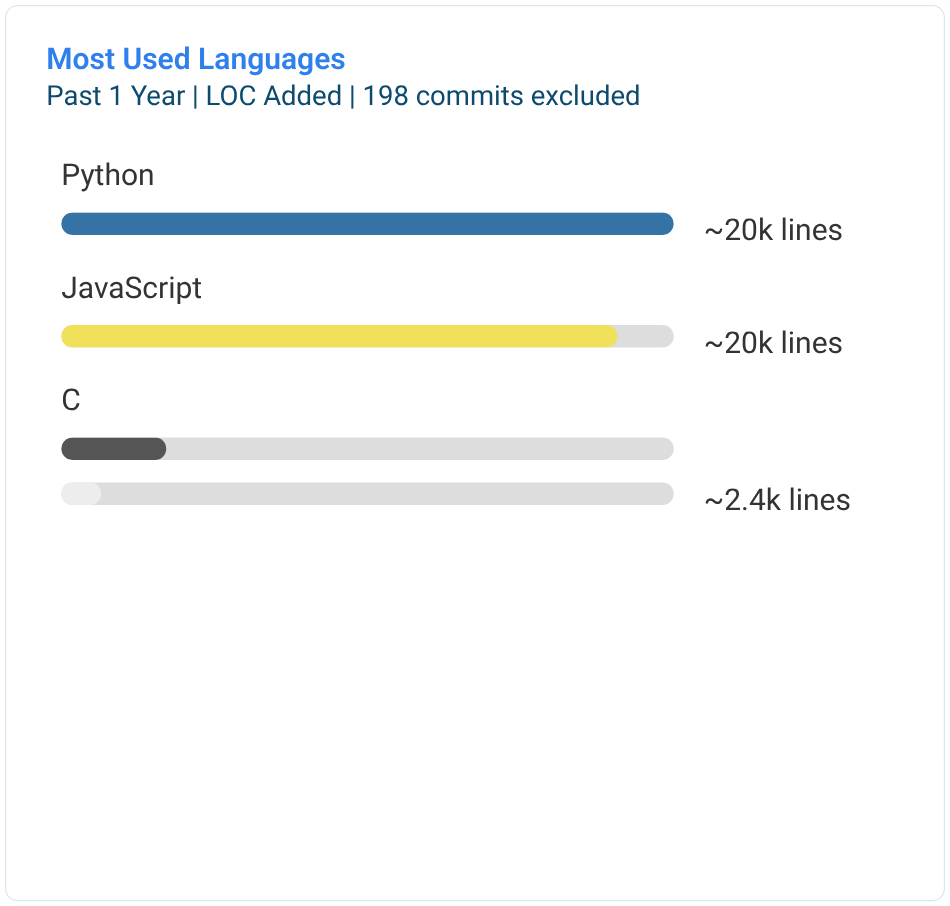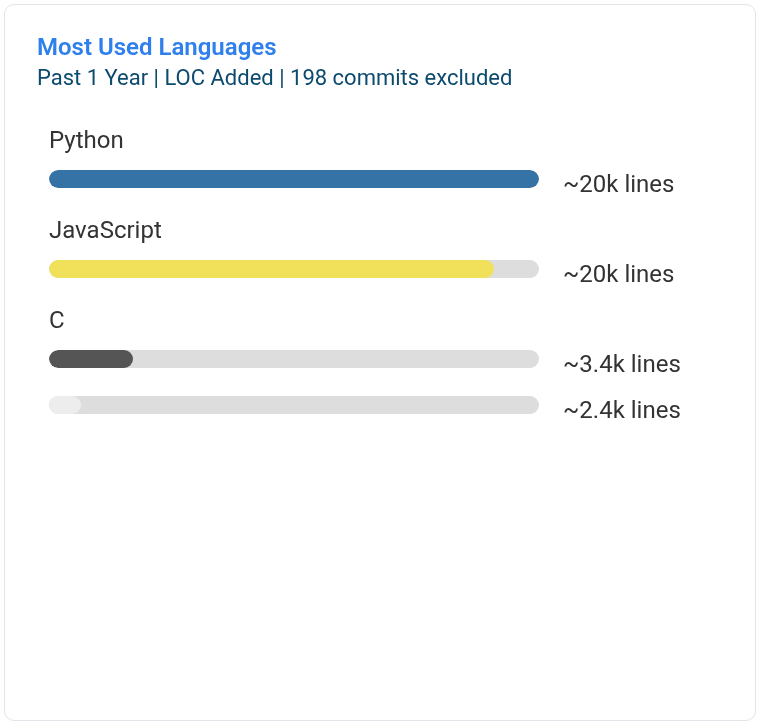--- a/index.html
+++ b/index.html
@@ -93,21 +93,20 @@
           </div>
           <div class="lang-value">~20k lines</div>
         </div>
       </div>
       <div class="lang-item">
         <div class="lang-name">C</div>
         <div class="lang-row">
           <div class="bar-track">
             <div class="bar-fill" style="width: 17.1%; background: rgb(85, 85, 85);"></div>
           </div>
-          <div class="lang-value">~3.4k lines</div>
         </div>
       </div>
       <div class="lang-item">
         <div class="lang-row">
           <div class="bar-track">
             <div class="bar-fill" style="width: 6.5%; background: rgb(237, 237, 237);"></div>
           </div>
           <div class="lang-value">~2.4k lines</div>
         </div>
       </div>

